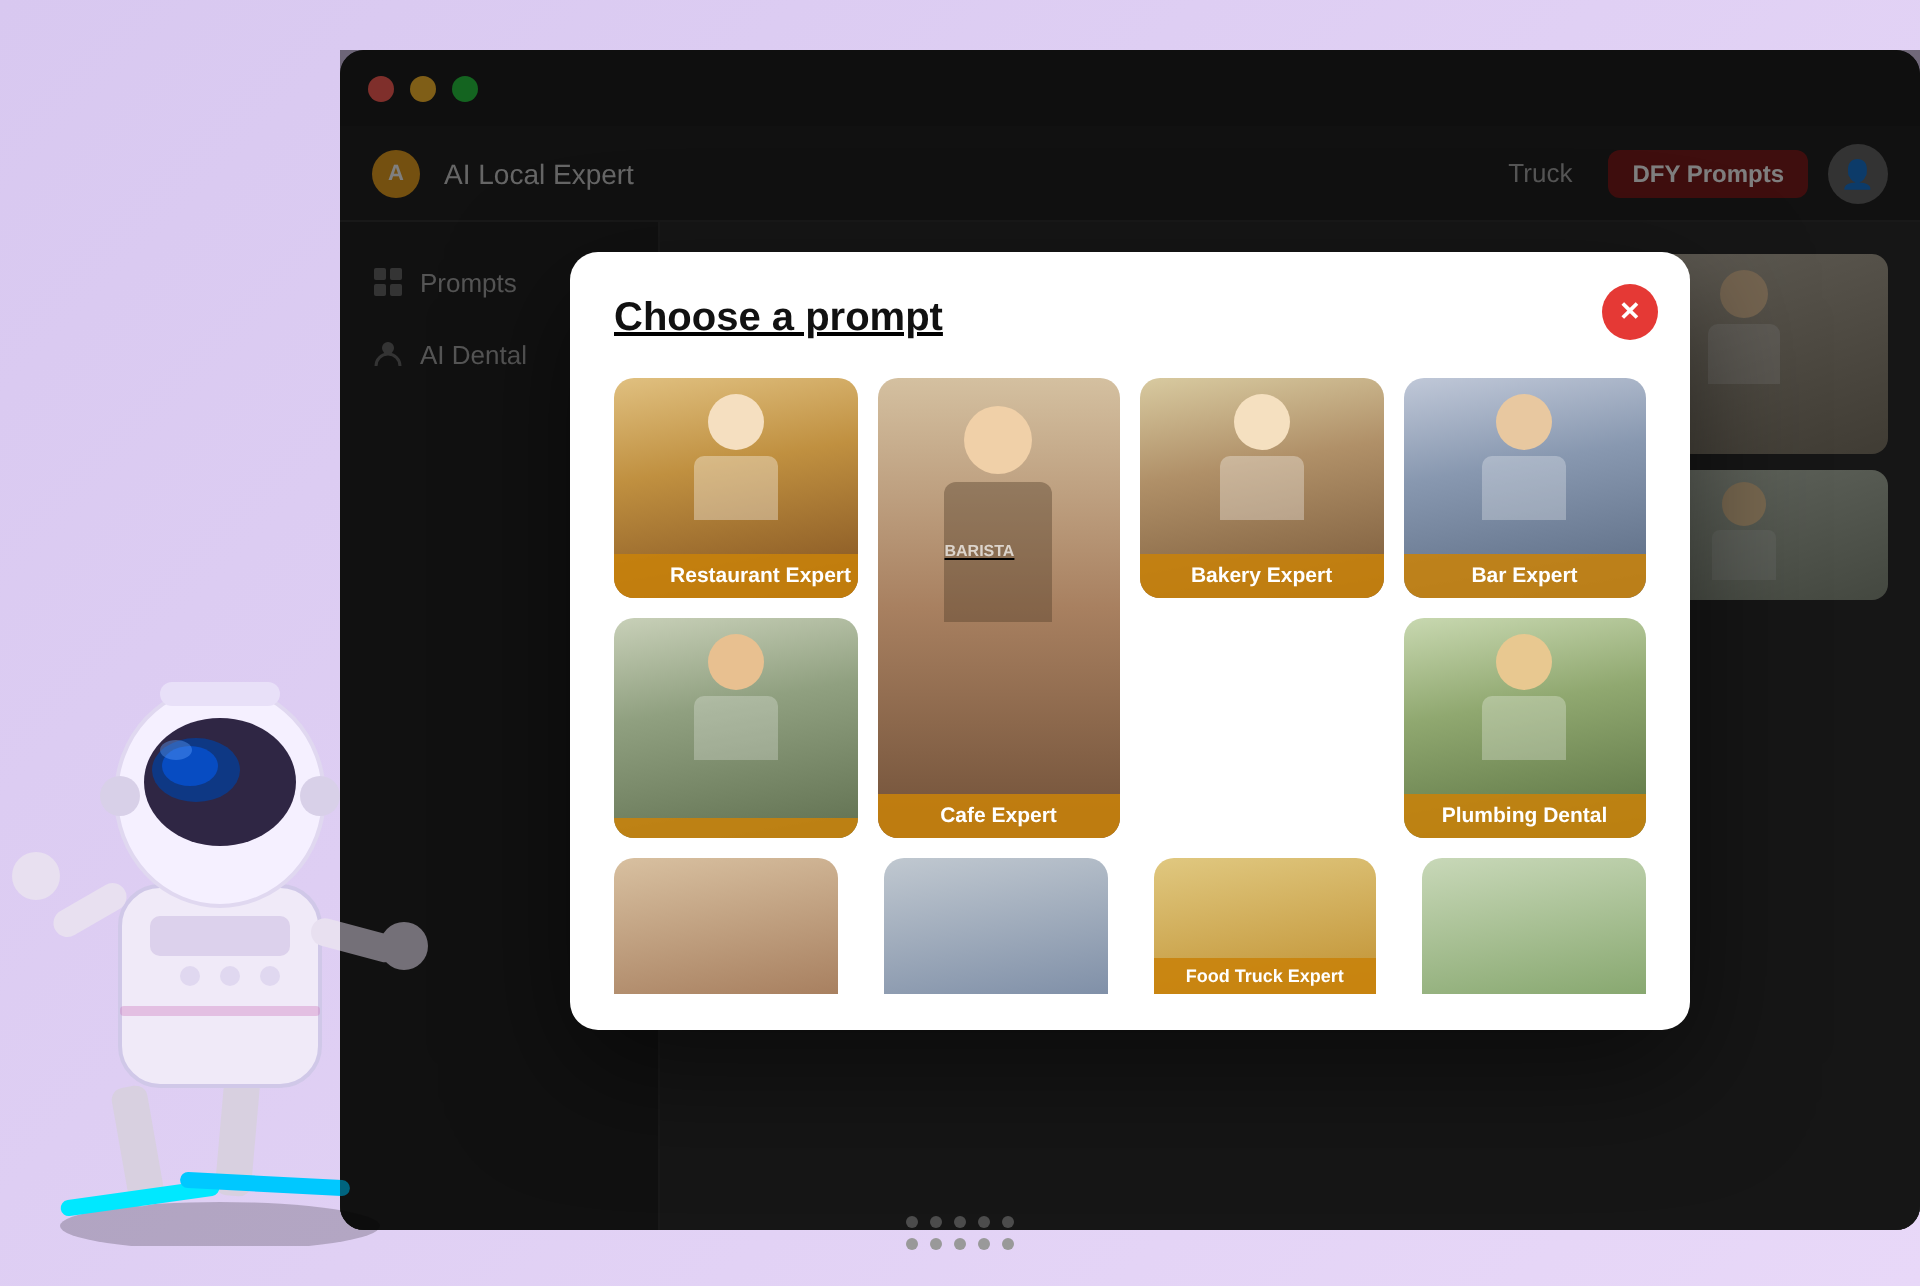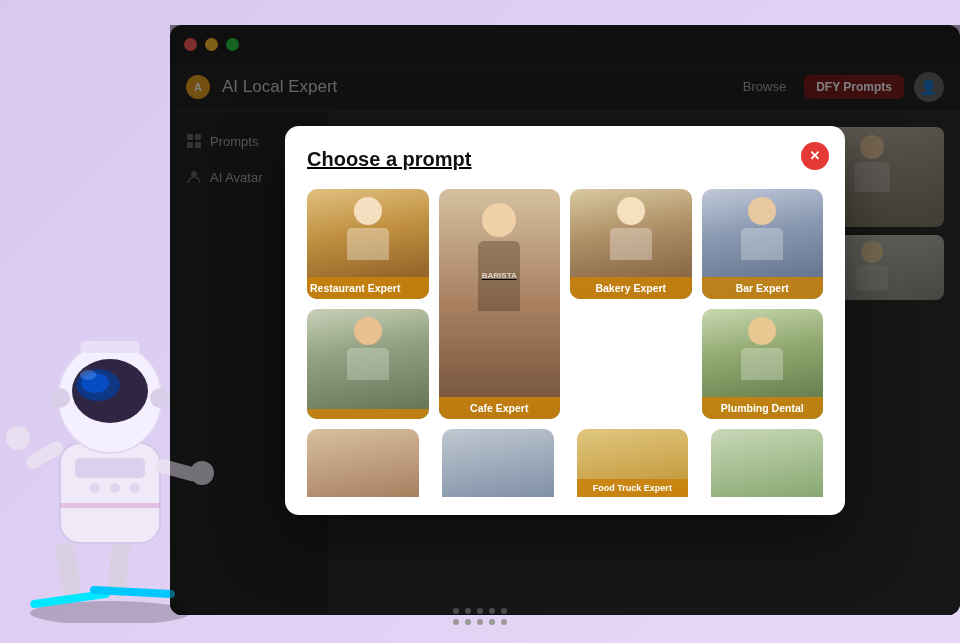--- a/index.html
+++ b/index.html
@@ -99,21 +99,21 @@
       display: flex;
       align-items: center;
       justify-content: center;
       font-size: 11px;
       color: white;
       font-weight: bold;
     }
 
     .header-title {
       color: #ccc;
-      font-size: 17px;
+      font-size: 14px;
       font-weight: 500;
     }
 
     .header-right {
       margin-left: auto;
       display: flex;
       align-items: center;
       gap: 10px;
     }
 
@@ -253,21 +253,21 @@
   </div>
 
   <div class="app-content">
 
     <div class="app-header">
       <div class="header-logo-icon">
         <span>A</span>
       </div>
       <span class="header-title">AI Local Expert</span>
       <div class="header-right">
-        <button class="browse-btn">Browse</button>
+        <button class="browse-btn">Truck</button>
         <button class="dfy-btn">DFY Prompts</button>
         <div class="avatar-circle">👤</div>
       </div>
     </div>
 
     <div class="app-body">
 
       <div class="sidebar">
         <div class="sidebar-item">
           <svg class="sidebar-icon" viewBox="0 0 16 16" fill="none" xmlns="http://www.w3.org/2000/svg">
@@ -276,21 +276,21 @@
             <rect x="1" y="9" width="6" height="6" rx="1" fill="#888"></rect>
             <rect x="9" y="9" width="6" height="6" rx="1" fill="#888"></rect>
           </svg>
           <span>Prompts</span>
         </div>
         <div class="sidebar-item">
           <svg class="sidebar-icon" viewBox="0 0 16 16" fill="none" xmlns="http://www.w3.org/2000/svg">
             <circle cx="8" cy="5" r="3" fill="#888"></circle>
             <path d="M2 14c0-3.3 2.7-6 6-6s6 2.7 6 6" stroke="#888" stroke-width="1.5" fill="none"></path>
           </svg>
-          <span>AI Avatar</span>
+          <span>AI Dental</span>
         </div>
       </div>
 
       <div class="main-area">
 
         <div style="display:grid;grid-template-columns:repeat(4,1fr);gap:8px;margin-bottom:8px;">
           <div class="bg-card" style="height:100px;border-radius:8px;background:linear-gradient(160deg,#c8a870,#a07040);position:relative;">
             <div style="width:100%;height:100%;display:flex;flex-direction:column;align-items:center;padding-top:8px;">
               <div style="width:24px;height:24px;border-radius:50%;background:#f0d0a0;margin-bottom:3px;"></div>
               <div style="width:36px;height:30px;border-radius:5px 5px 0 0;background:rgba(255,255,255,0.25);"></div>
@@ -387,27 +387,27 @@
     <h2 style="font-size:20px;font-weight:700;color:#111;margin-bottom:18px;">Choose a prompt</h2>
     <button style="position:absolute;top:16px;right:16px;width:28px;height:28px;background:#e53935;border-radius:50%;border:none;cursor:pointer;color:white;font-size:13px;font-weight:bold;display:flex;align-items:center;justify-content:center;">✕</button>
 
     <div style="display:grid;grid-template-columns:repeat(4,1fr);grid-template-rows:110px 110px;gap:10px;">
 
       <div style="grid-column:1;grid-row:1;border-radius:10px;overflow:hidden;cursor:pointer;position:relative;background:linear-gradient(170deg,#e0c080 0%,#c09040 40%,#805020 100%);">
         <div style="width:100%;height:100%;display:flex;flex-direction:column;align-items:center;padding-top:8px;">
           <div style="width:28px;height:28px;border-radius:50%;background:#f5dfc0;"></div>
           <div style="width:42px;height:32px;border-radius:5px 5px 0 0;background:rgba(255,255,255,0.35);margin-top:3px;"></div>
         </div>
-        <div style="position:absolute;bottom:0;left:0;right:0;background:rgba(200,130,10,0.88);color:white;font-size:10.5px;font-weight:700;text-align:left;padding:5px 3px;">Restaurant Expert</div>
+        <div style="position:absolute;bottom:0;left:0;right:0;background:rgba(200,130,10,0.88);color:white;font-size:10.5px;font-weight:700;text-align:right;padding:5px 3px;">Restaurant Expert</div>
       </div>
 
       <div style="grid-column:2;grid-row:1/3;border-radius:10px;overflow:hidden;cursor:pointer;position:relative;background:linear-gradient(180deg,#d4c0a0 0%,#a88060 50%,#705038 100%);">
         <div style="width:100%;height:100%;display:flex;flex-direction:column;align-items:center;padding-top:14px;">
           <div style="width:34px;height:34px;border-radius:50%;background:#f0d0a8;"></div>
-          <div style="width:42px;height:70px;border-radius:6px 6px 0 0;background:rgba(80,60,40,0.4);margin-top:4px;display:flex;align-items:center;justify-content:center;">
+          <div style="width:54px;height:70px;border-radius:6px 6px 0 0;background:rgba(80,60,40,0.4);margin-top:4px;display:flex;align-items:center;justify-content:flex-start;">
             <span style="font-size:8px;color:rgba(255,255,255,0.7);font-weight:600;">BARISTA</span>
           </div>
         </div>
         <div style="position:absolute;bottom:0;left:0;right:0;background:rgba(200,130,10,0.88);color:white;font-size:10.5px;font-weight:700;text-align:center;padding:5px 3px;">Cafe Expert</div>
       </div>
 
       <div style="grid-column:3;grid-row:1;border-radius:10px;overflow:hidden;cursor:pointer;position:relative;background:linear-gradient(170deg,#d8caa0 0%,#b09068 40%,#785838 100%);">
         <div style="width:100%;height:100%;display:flex;flex-direction:column;align-items:center;padding-top:8px;">
           <div style="width:28px;height:28px;border-radius:50%;background:#f5e0c0;"></div>
           <div style="width:42px;height:32px;border-radius:5px 5px 0 0;background:rgba(255,255,255,0.32);margin-top:3px;"></div>

